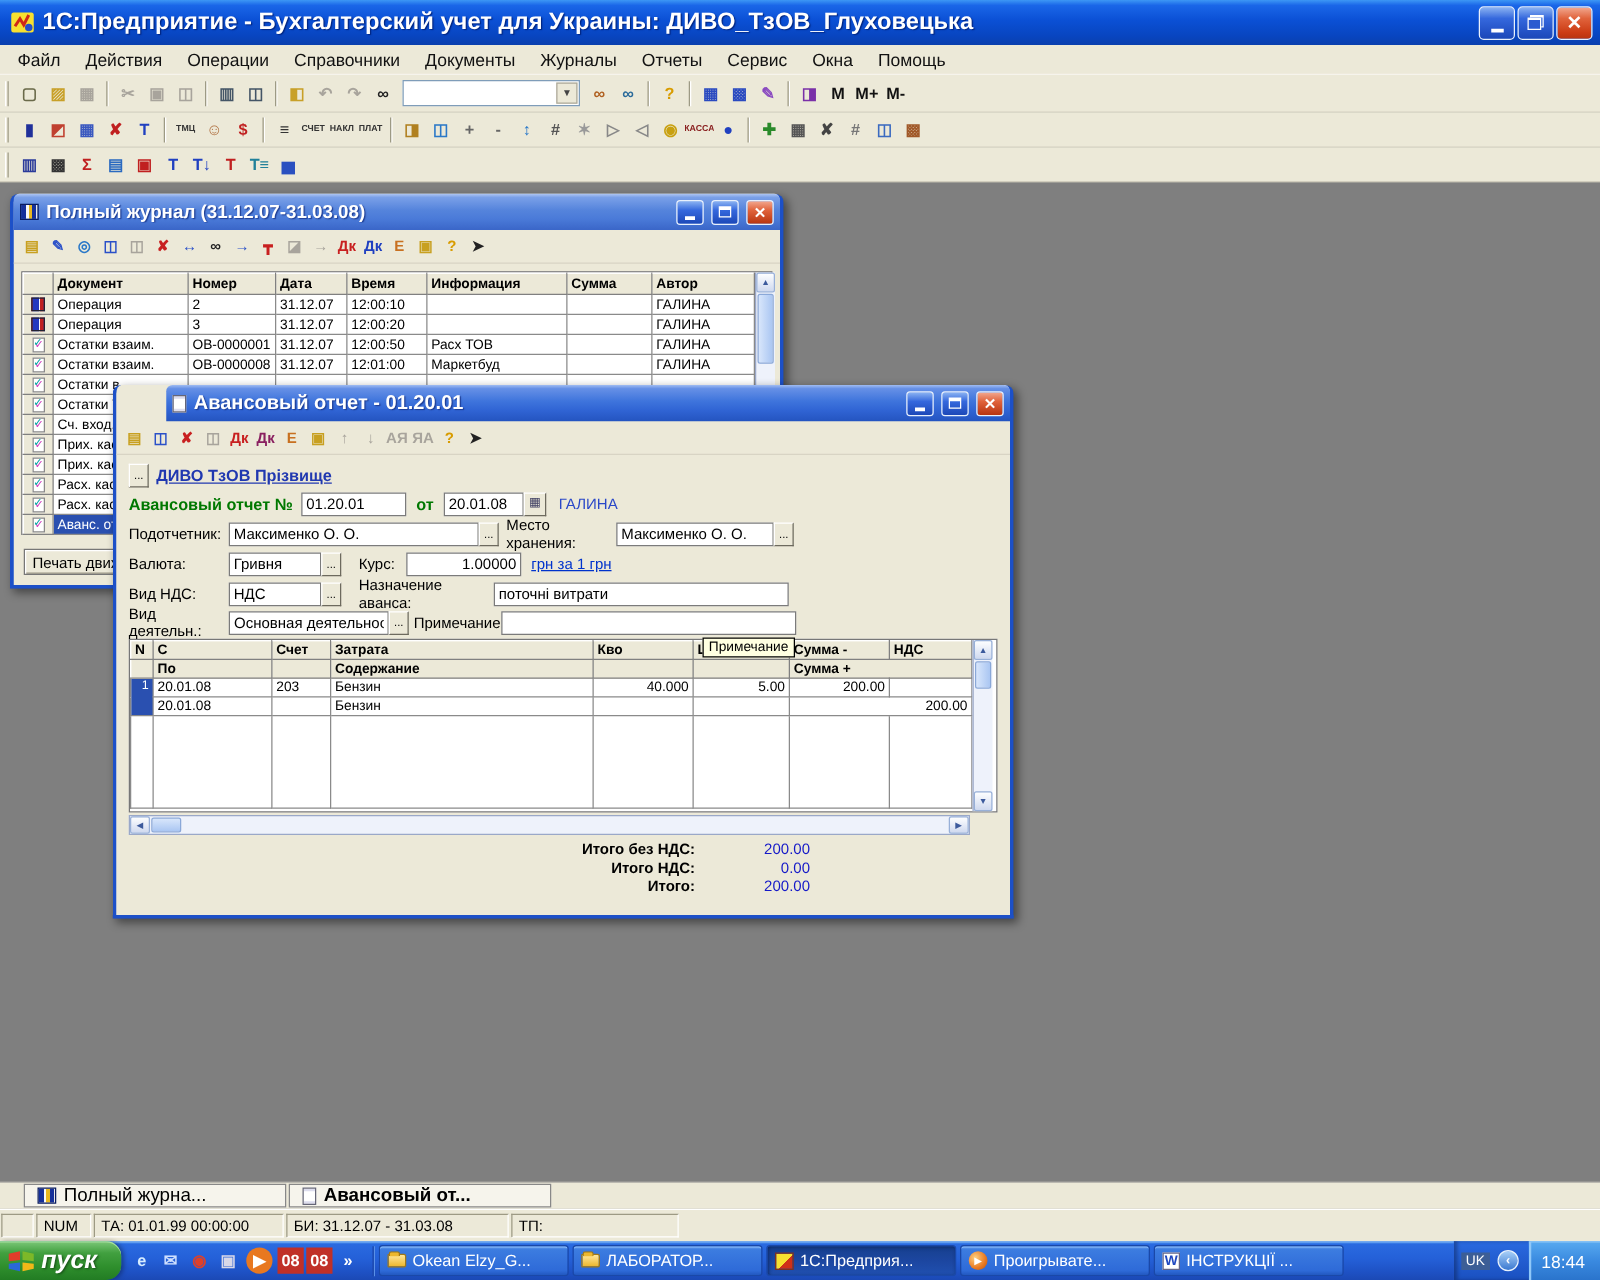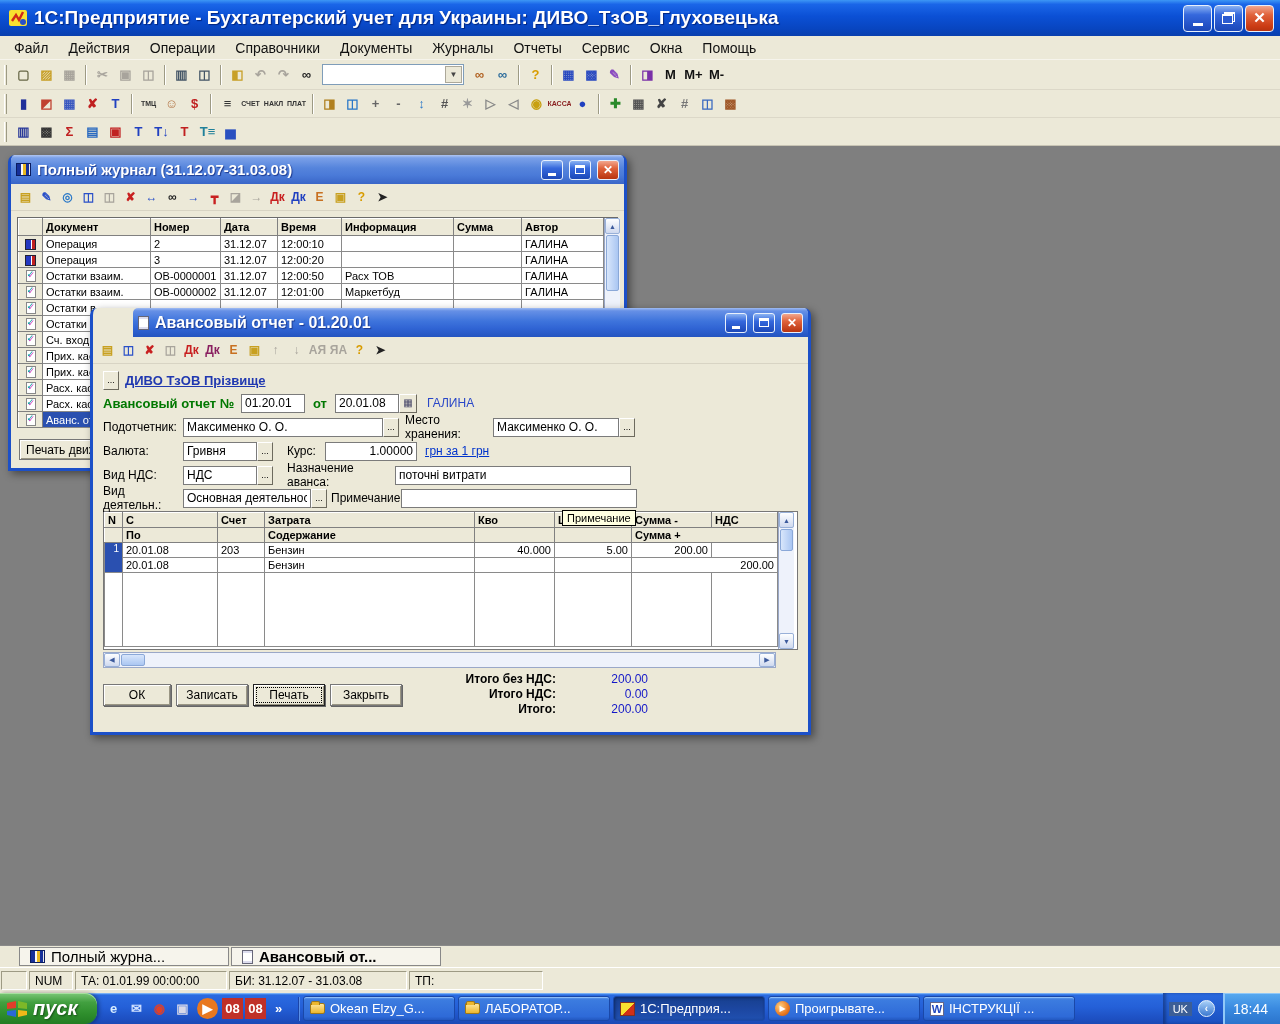--- a/index.html
+++ b/index.html
@@ -338,21 +338,21 @@
               <td>ОВ-0000001</td>
               <td>31.12.07</td>
               <td>12:00:50</td>
               <td>Расх ТОВ</td>
               <td></td>
               <td>ГАЛИНА</td>
         </tr>
         <tr>
           <td class="icoc"><span class="rdoc"></span></td>
           <td>Остатки взаим.</td>
-              <td>ОВ-0000002</td>
+              <td>ОВ-0000008</td>
               <td>31.12.07</td>
               <td>12:01:00</td>
               <td>Маркетбуд</td>
               <td></td>
               <td>ГАЛИНА</td>
         </tr>
         <tr>
           <td class="icoc"><span class="rdoc"></span></td>
           <td>Остатки в</td>
               <td></td>
@@ -475,21 +475,21 @@
         <span class="tbi" style="color: rgb(34, 34, 34);">➤</span>
       </div>
 
     <div class="aform">
       <div class="frow firm">
         <span class="selbtn">...</span>
         <span class="firmlink">ДИВО  ТзОВ  Прізвище</span>
       </div>
       <div class="frow">
         <span class="green lab" style="width:138px">Авансовый отчет №</span>
-        <input class="fld" style="width: 64px;" value="01.20.01">
+        <input class="fld" style="width: 84px;" value="01.20.01">
         <span class="green lab" style="width:30px;text-align:center">от</span>
         <input class="fld" style="width: 64px;" value="20.01.08">
         <span class="calbtn">▦</span>
         <span class="blue" style="margin-left:10px">ГАЛИНА</span>
       </div>
       <div class="frow">
         <span class="lab w80">Подотчетник:</span>
         <input class="fld" style="width: 200px;" value="Максименко О. О.">
         <span class="selbtn">...</span>
         <span class="lab w86">Место хранения:</span>
@@ -590,26 +590,20 @@
       </div>
     </div>
     <div class="hscroll">
       <span class="hbtn">◀</span>
       <span class="hthumb"></span>
       <span class="hfill"></span>
       <span class="hbtn">▶</span>
     </div>
 
     <div class="abottom">
-      <div class="btnrow">
-        <button class="cbtn" style="width:68px">ОК</button>
-        <button class="cbtn">Записать</button>
-        <button class="cbtn def">Печать</button>
-        <button class="cbtn">Закрыть</button>
-      </div>
       <div class="totals">
         <div class="tline">
             <span class="tlabel">Итого без НДС:</span>
             <span class="tvalue">200.00</span>
           </div>
         <div class="tline">
             <span class="tlabel">Итого НДС:</span>
             <span class="tvalue">0.00</span>
           </div>
         <div class="tline">

